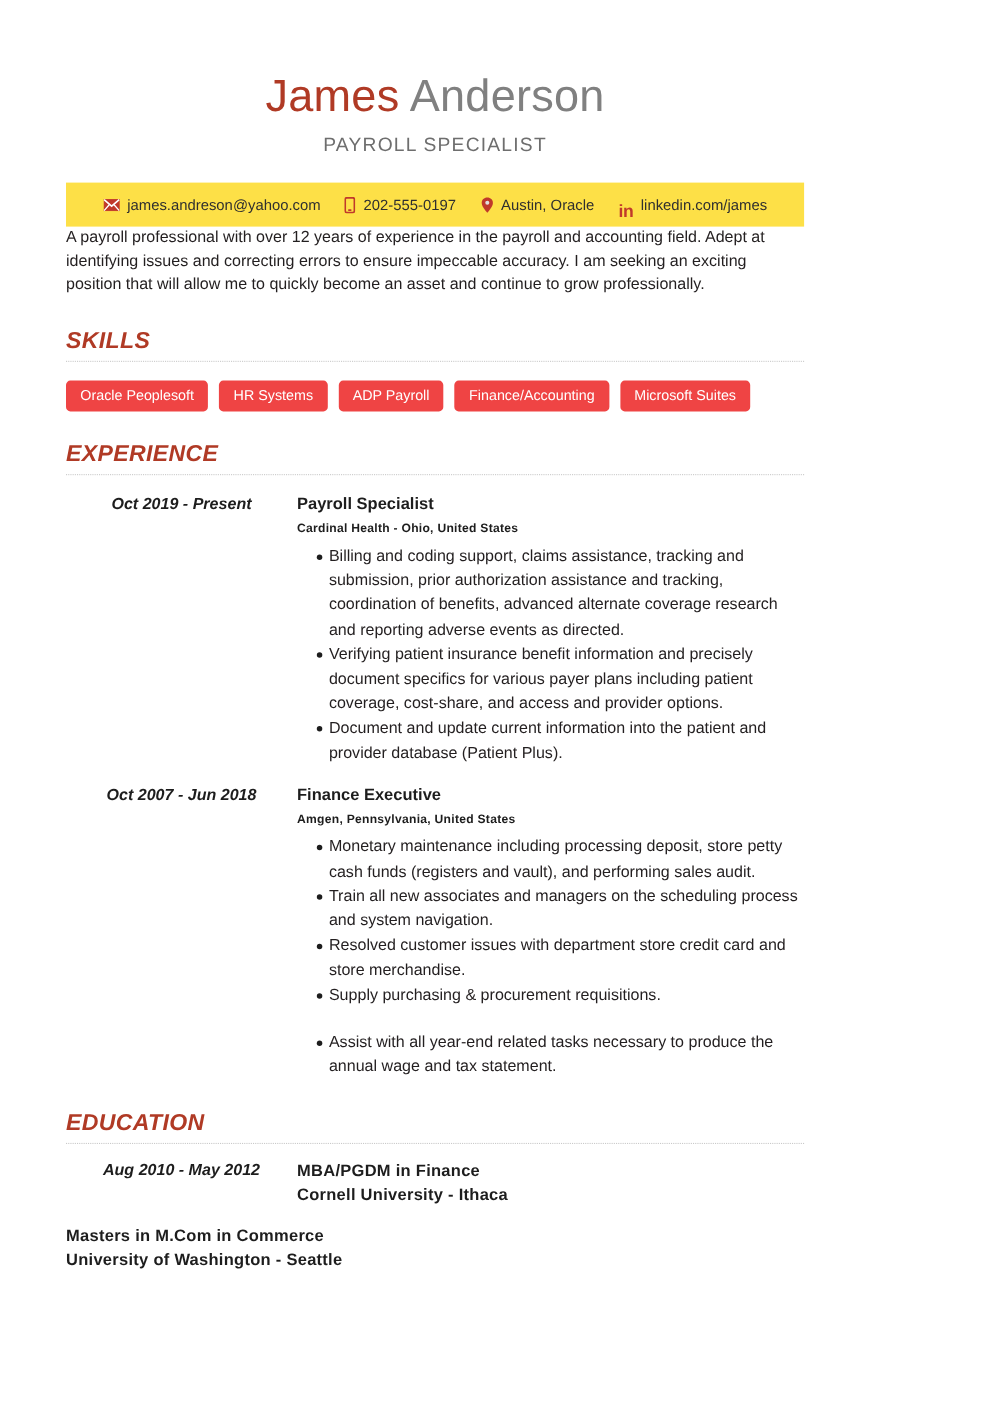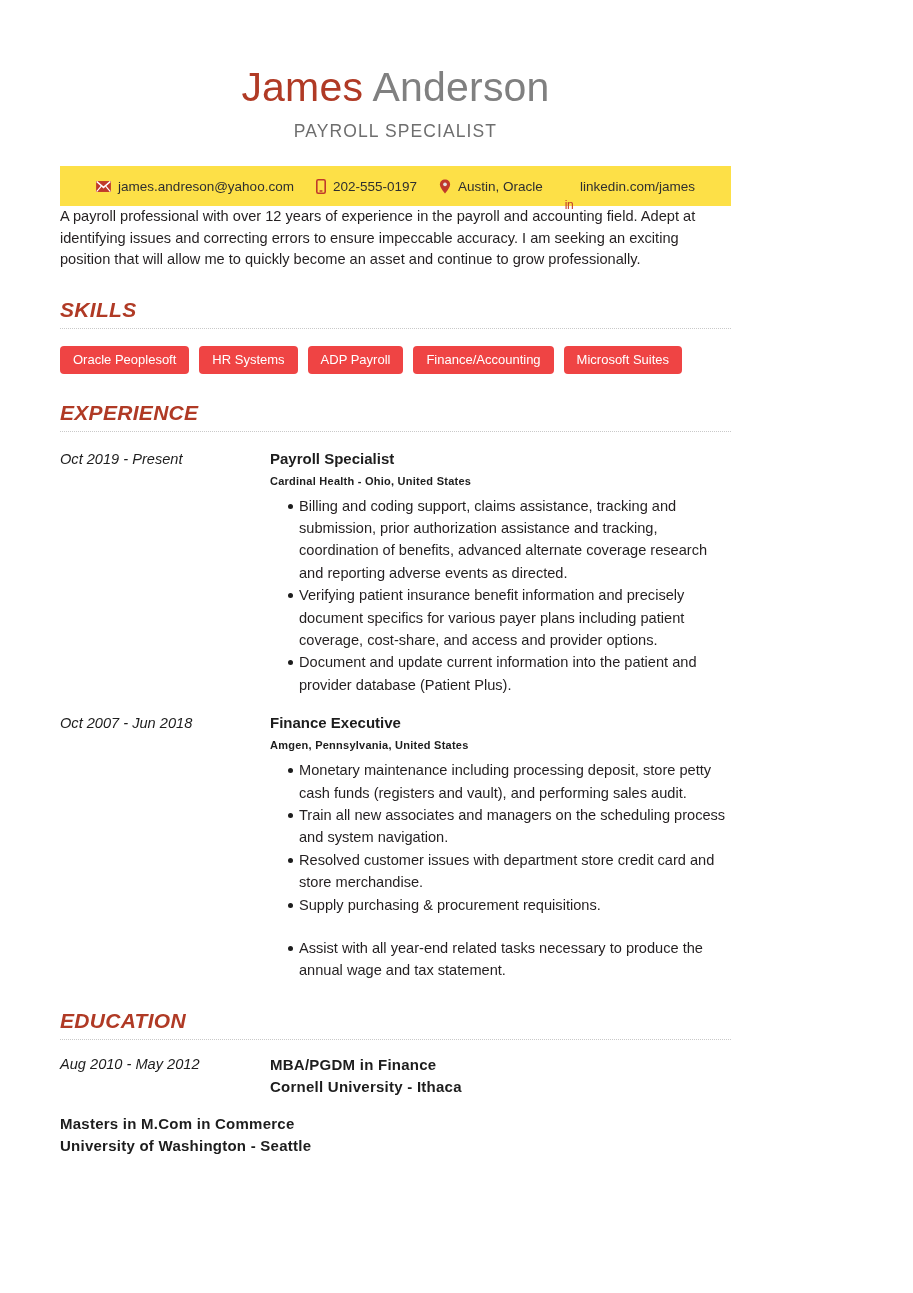--- a/index.html
+++ b/index.html
@@ -70,27 +70,27 @@
   }
   .contact-item .ic {
     display: inline-flex;
     align-items: center;
     justify-content: center;
     color: #c0392b;
     line-height: 1;
   }
   .ic svg { display: block; }
   .li-mark {
-    font-weight: normal;
-    font-size: 12px;
+    font-weight: bold;
+    font-size: 16px;
     color: #c0392b;
     letter-spacing: -0.5px;
     line-height: 1;
     position: relative;
-    top: 19px;
+    top: 7px;
   }
 
   
   .summary {
     font-size: 14.6px;
     line-height: 21.5px;
     color: #231f20;
     max-width: 790px;
   }
 
@@ -130,24 +130,25 @@
   
   .entry {
     display: flex;
     margin-top: 16px;
   }
   .entry-dates {
     width: 210px;
     flex: 0 0 210px;
     font-size: 14.6px;
     font-style: italic;
-    font-weight: normal;
+    font-weight: bold;
     color: #1d1d1d;
     line-height: 21px;
     padding-top: 1px;
+    text-align: center;
   }
   .entry-body { flex: 1 1 auto; }
   .entry-role {
     font-size: 15px;
     font-weight: bold;
     line-height: 22px;
     color: #1d1d1d;
   }
   .entry-org {
     font-size: 11px;

